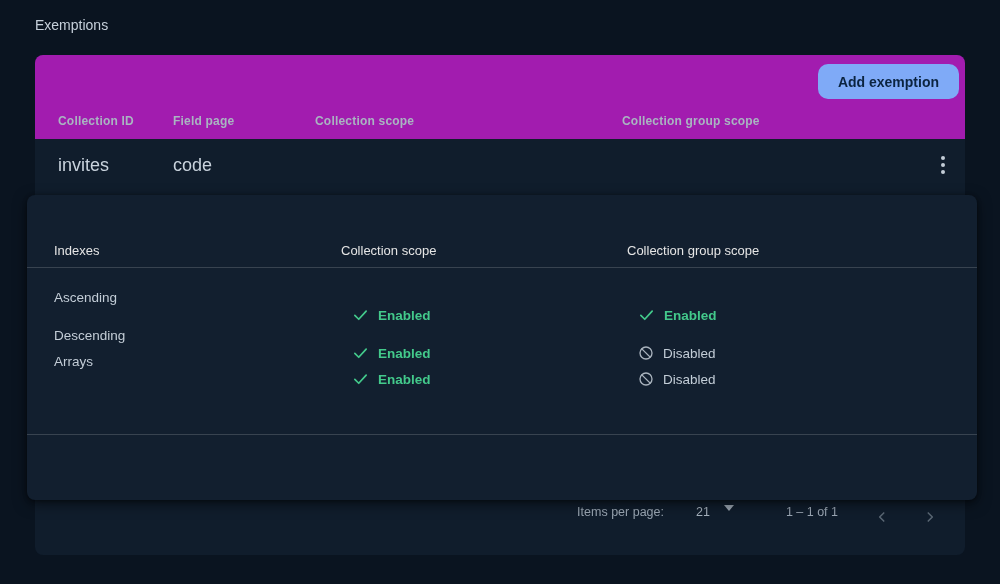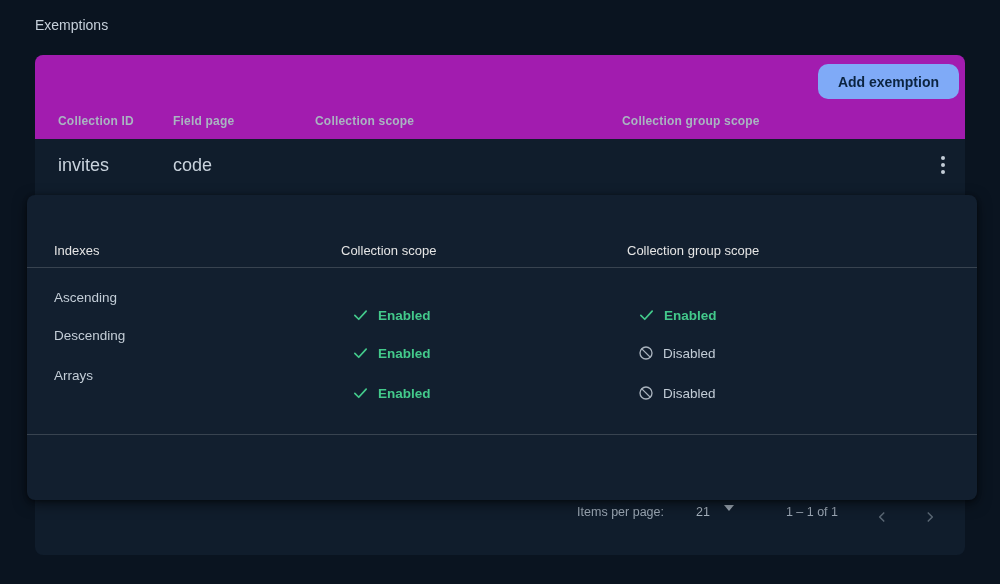--- a/index.html
+++ b/index.html
@@ -148,21 +148,21 @@
   }
   .pd-top { top: 72px; }
   .pd-bottom { top: 239px; }
   .idx-row {
     position: absolute;
     left: 0; right: 0;
     height: 40px;
   }
   .idx-row.r0 { top: 82px; }
   .idx-row.r1 { top: 120px; }
-  .idx-row.r2 { top: 160px; }
+  .idx-row.r2 { top: 146px; }
   .idx-label {
     position: absolute;
     left: 27px; top: 50%;
     transform: translateY(-50%);
     font-size: 13.5px;
     color: #c3cdd7;
   }
   .status {
     position: absolute;
     top: 50%;

